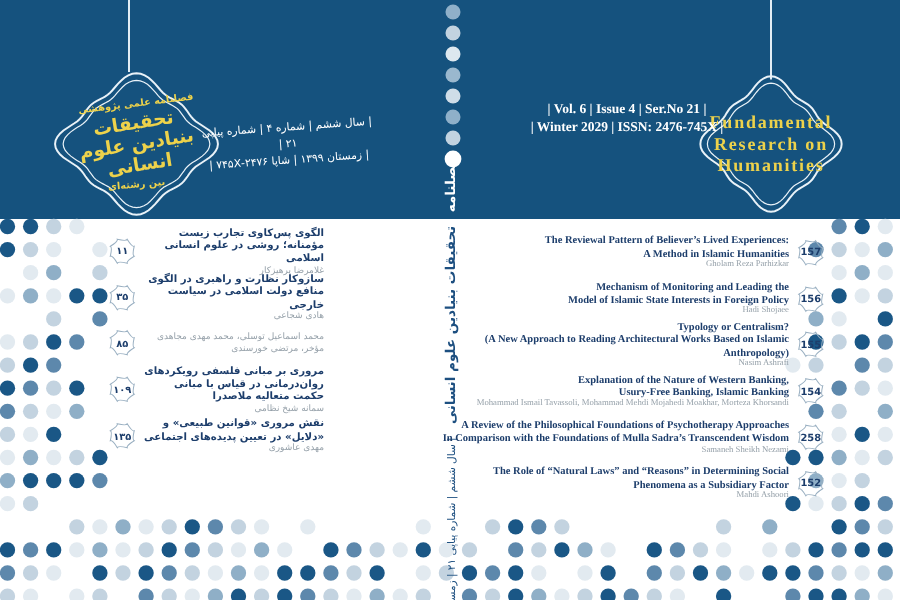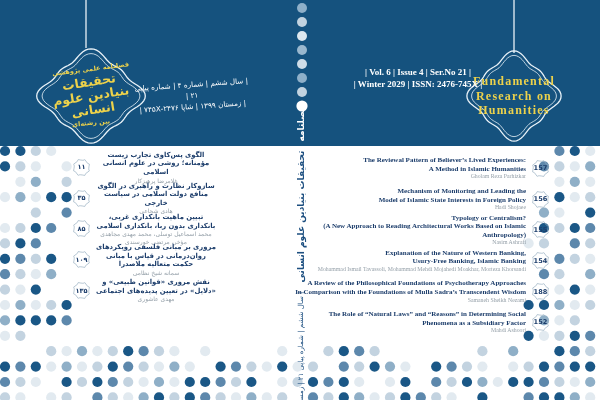--- a/index.html
+++ b/index.html
@@ -35,21 +35,21 @@
   .spine-title{font-size:9px;font-weight:bold;color:var(--spine-blue);}
   .spine-info{font-size:7px;color:var(--spine-blue);}
 
   
   .toc{display:flex;flex-direction:column;}
   .toc-fa{left:60px;top:152px;width:156px;direction:rtl;font-family:"DejaVu Sans",sans-serif;}
   .toc-en{left:288px;top:153px;width:262px;}
   .toc-row{display:flex;align-items:center;height:30.8px;}
   .toc-body{flex:1;min-width:0;}
   .toc-en .toc-body{text-align:right;}
-  .toc-fa .toc-body{text-align:center;}
+  .toc-fa .toc-body{text-align:right;}
   .t-line{font-weight:bold;color:var(--navy);}
   .toc-en .t-line{font-size:7px;line-height:8.6px;}
   .toc-fa .t-line{font-size:6.8px;line-height:8.6px;}
   .t-auth{color:var(--gray);}
   .toc-en .t-auth{font-size:5.8px;line-height:7px;}
   .toc-fa .t-auth{font-size:6px;line-height:7.5px;}
   .badge{position:relative;width:19px;height:19px;flex:0 0 19px;display:flex;align-items:center;
          justify-content:center;}
   .toc-en .badge{margin-left:5px;}
   .toc-fa .badge{margin-left:12px;margin-right:5px;}
@@ -354,21 +354,20 @@
         </div>
         <span class="badge">
           <svg viewBox="0 0 38 38" width="19" height="19">
             <path d="M34.9,25.6Q24.4,32.1 25.6,34.9Q13.6,32.1 12.4,34.9Q5.9,24.4 3.1,25.6Q5.9,13.6 3.1,12.4Q13.6,5.9 12.4,3.1Q24.4,5.9 25.6,3.1Q32.1,13.6 34.9,12.4Q32.1,24.4 34.9,25.6Z" fill="none" stroke="#9AB0C2" stroke-width="1.4"></path>
           </svg>
           <span class="num">۳۵</span>
         </span>
       </div>
       <div class="toc-row">
         <div class="toc-body">
-          <div class="t-line">تبیین ماهیت بانکداری غربی، بانکداری بدون ربا، بانکداری اسلامی</div>
           <div class="t-auth">محمد اسماعیل توسلی، محمد مهدی مجاهدی مؤخر، مرتضی خورسندی</div>
         </div>
         <span class="badge">
           <svg viewBox="0 0 38 38" width="19" height="19">
             <path d="M34.9,25.6Q24.4,32.1 25.6,34.9Q13.6,32.1 12.4,34.9Q5.9,24.4 3.1,25.6Q5.9,13.6 3.1,12.4Q13.6,5.9 12.4,3.1Q24.4,5.9 25.6,3.1Q32.1,13.6 34.9,12.4Q32.1,24.4 34.9,25.6Z" fill="none" stroke="#9AB0C2" stroke-width="1.4"></path>
           </svg>
           <span class="num">۸۵</span>
         </span>
       </div>
       <div class="toc-row">
@@ -452,21 +451,21 @@
       <div class="toc-row">
         <div class="toc-body">
           <div class="t-line">A Review of the Philosophical Foundations of Psychotherapy Approaches</div>
           <div class="t-line">In Comparison with the Foundations of Mulla Sadra’s Transcendent Wisdom</div>
           <div class="t-auth">Samaneh Sheikh Nezami</div>
         </div>
         <span class="badge">
           <svg viewBox="0 0 38 38" width="19" height="19">
             <path d="M34.9,25.6Q24.4,32.1 25.6,34.9Q13.6,32.1 12.4,34.9Q5.9,24.4 3.1,25.6Q5.9,13.6 3.1,12.4Q13.6,5.9 12.4,3.1Q24.4,5.9 25.6,3.1Q32.1,13.6 34.9,12.4Q32.1,24.4 34.9,25.6Z" fill="none" stroke="#9AB0C2" stroke-width="1.4"></path>
           </svg>
-          <span class="num">188</span>
+          <span class="num">258</span>
         </span>
       </div>
       <div class="toc-row">
         <div class="toc-body">
           <div class="t-line">The Role of “Natural Laws” and “Reasons” in Determining Social</div>
           <div class="t-line">Phenomena as a Subsidiary Factor</div>
           <div class="t-auth">Mahdi Ashoori</div>
         </div>
         <span class="badge">
           <svg viewBox="0 0 38 38" width="19" height="19">

